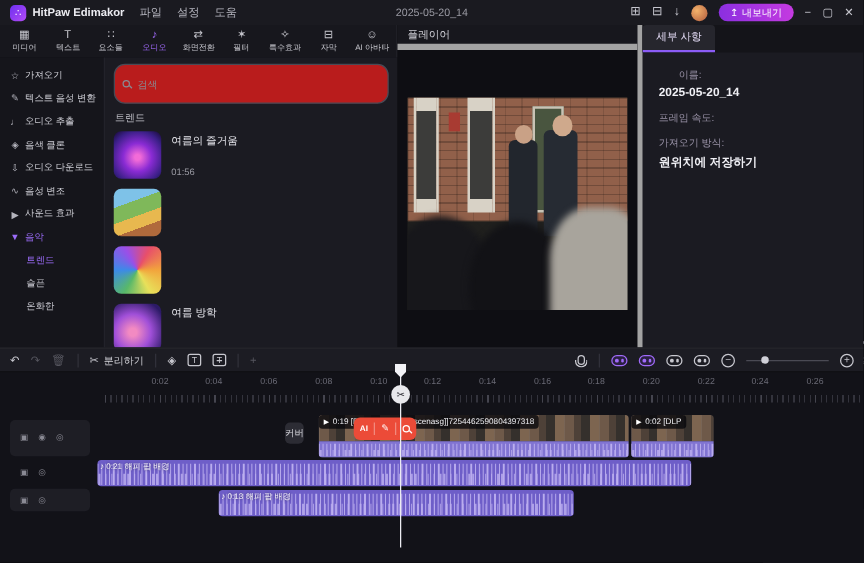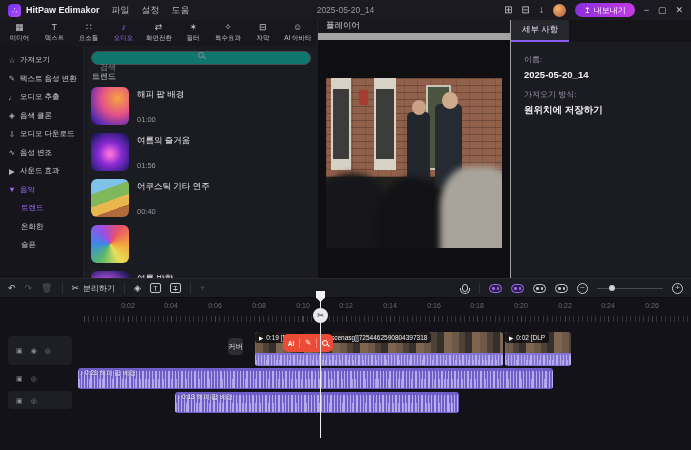--- a/index.html
+++ b/index.html
@@ -29,64 +29,64 @@
   
   #sidebar{left:0;top:46px;width:84px;height:232px;background:#15151b;border-right:1px solid #22222a;padding-top:5px;overflow:hidden;}
   .sb-item{height:18.5px;display:flex;align-items:center;padding-left:7px;font-size:7.5px;color:#cfcfd6;white-space:nowrap;}
   .sb-item .sb-ic{width:10px;font-size:7.5px;color:#b4b4bd;margin-right:3px;text-align:center;}
   .sb-item.active,.sb-item.active .sb-ic{color:#9b6cf9;}
   .sb-sub{height:18.5px;display:flex;align-items:center;padding-left:21px;font-size:7.5px;color:#c4c4cc;}
   .sb-sub.active{color:#9b6cf9;}
 
   
   #music{left:84px;top:46px;width:234px;height:232px;background:#1b1b22;padding:5px 7px;overflow:hidden;}
-  #search{height:14px;border:1px solid #4a4a55;border-radius:9px;background:#0f766e;display:flex;align-items:center;padding:0 6px;gap:4px;flex-direction:column;}
+  #search{height:32px;border:1px solid #4a4a55;border-radius:9px;background:#b91c1c;display:flex;align-items:center;padding:0 6px;gap:4px;}
   .mag{width:6px;height:6px;border:1px solid #8a8a93;border-radius:50%;position:relative;flex:0 0 auto;}
   .mag::after{content:"";position:absolute;width:3px;height:1px;background:#8a8a93;right:-3px;bottom:-1px;transform:rotate(45deg);}
   #search input{background:transparent;border:0;outline:none;color:#cfcfd6;font-size:8px;width:100%;}
   #search input::placeholder{color:#8a8a93;}
   #music-sec{font-size:8px;color:#bcbcc4;margin:6px 1px 5px;}
   .mitem{display:flex;gap:8px;margin-bottom:8px;}
   .thumb{width:38px;height:38px;border-radius:6px;flex:0 0 auto;}
   .t1{background:radial-gradient(circle at 70% 30%,#f7a43c,#e14f8a 45%,#5a2bb4 80%,#1b1040);}
   .t2{background:radial-gradient(circle at 50% 55%,#f26bd8 8%,#8a2bd4 40%,#3a1f86 75%,#14082e);}
   .t3{background:linear-gradient(160deg,#7ec2e8 0 30%,#7fb85a 30% 55%,#e8b84f 55% 75%,#b06a3c 75%);}
   .t4{background:conic-gradient(from 30deg,#e84f6a,#f2a43c,#e8e05a,#58b86a,#3c8ae8,#9a4fe8,#e84f6a);}
   .t5{background:radial-gradient(circle at 40% 60%,#f28ac2 10%,#a04fd8 45%,#2c1a66 85%);}
   .mtext{display:flex;flex-direction:column;justify-content:space-between;height:38px;padding:2px 0 1px;}
   .mtitle{font-size:8.5px;color:#e6e6ec;white-space:nowrap;}
   .mdur{font-size:7.5px;color:#9a9aa3;}
 
   
   #player{left:318px;top:20px;width:192px;height:258px;background:#0e0e13;}
-  #player-head{height:20px;background:#17171d;border-bottom:7px solid #a3a3a3;display:flex;align-items:flex-start;padding-left:8px;font-size:8.5px;color:#cfcfd6;}
+  #player-head{height:20px;background:#17171d;border-bottom:5px solid #a3a3a3;display:flex;align-items:center;padding-left:8px;font-size:8.5px;color:#cfcfd6;}
   #video{left:8px;top:58px;width:176px;height:170px;background:#20201e;overflow:hidden;}
   .brick{position:absolute;left:0;top:0;width:100%;height:58%;background:repeating-linear-gradient(0deg,rgba(0,0,0,.22) 0 1px,transparent 1px 7px),repeating-linear-gradient(90deg,rgba(0,0,0,.12) 0 1px,transparent 1px 13px),#91604a;}
   .vwin{position:absolute;background:linear-gradient(180deg,#d8d2c6 0 12%,#3c3c3a 12% 88%,#d8d2c6 88%);border-left:2px solid #d8d2c6;border-right:2px solid #d8d2c6;}
   .vdoor{position:absolute;background:#49553f;border:2px solid #c9c3b5;}
   .vsign{position:absolute;background:#a83b32;}
   .person{position:absolute;border-radius:5px 5px 0 0;}
   .head{position:absolute;border-radius:50%;}
   .blurred{filter:blur(3px);}
   #pbar{left:326px;top:252px;width:176px;height:4px;}
   #pbar .line{position:absolute;left:0;right:0;top:1px;height:1.5px;background:#6e6e78;border-radius:1px;}
   #pbar .done{position:absolute;left:0;width:50%;top:1px;height:1.5px;background:#d8d8de;}
   #pctrl{left:318px;top:258px;width:192px;height:20px;display:flex;align-items:center;padding:0 7px;font-size:7.5px;color:#c5c5cd;gap:4px;}
   #times{white-space:nowrap;}
   #cur{color:#e8e8ee;}
   #tot,#sep{color:#84848d;}
 
   
-  #details{left:510px;top:20px;width:181px;height:258px;background:#1b1b22;border-left:1px solid #a3a3a3;}
+  #details{left:510px;top:20px;width:181px;height:258px;background:#1b1b22;border-left:4px solid #a3a3a3;}
   #dtab-row{height:22px;background:#141419;display:flex;}
   #dtab{padding:0 11px;display:flex;align-items:center;background:#26262d;color:#e4dcf6;font-size:8.5px;border-bottom:2px solid #8b5cf6;border-radius:3px 3px 0 0;}
   #dfields{padding:10px 13px;}
   .dlabel{font-size:8px;color:#9a93a8;margin-top:9px;}
   .dvalue{font-size:9.5px;color:#efeff4;font-weight:bold;margin-top:4px;}
-  .dlabel:first-child{margin-top:2px;}
+  .dlabel:first-child{margin-top:2px;margin-left:16px;}
 
   
   #tltb{left:0;top:278px;width:691px;height:20px;background:#1c1c23;border-top:1px solid #26262c;border-bottom:1px solid #0c0c10;display:flex;align-items:center;padding:0 8px;gap:9px;font-size:9px;}
   .tt-ic{color:#c8c8cf;font-size:9px;line-height:1;}
   .tt-ic.dim{color:#55555e;}
   .tt-div{width:1px;height:11px;background:#30303a;}
   #split{display:flex;align-items:center;gap:4px;color:#d2d2d8;font-size:8px;}
   .boxT{display:inline-flex;align-items:center;justify-content:center;width:11px;height:10px;border:1px solid #c8c8cf;border-radius:2px;font-size:7px;color:#c8c8cf;}
   .strikeT{text-decoration:line-through;}
   .mic{width:6px;height:8px;border:1px solid #c8c8cf;border-radius:3px;position:relative;margin:0 2px;}
@@ -228,50 +228,39 @@
       </div>
     <div class="sb-item">
         <span class="sb-ic">▶</span>
         <span>사운드 효과</span>
       </div>
     <div class="sb-item active">
         <span class="sb-ic">▼</span>
         <span>음악</span>
       </div>
     <div class="sb-sub active">트렌드</div>
+    <div class="sb-sub">슬픈</div>
     <div class="sb-sub">온화한</div>
-    <div class="sb-sub">슬픈</div>
   </div>
 
   <div id="music" class="abs">
     <div id="search">
       <span class="mag"></span>
       <input placeholder="검색" style="">
     </div>
     <div id="music-sec">트렌드</div>
-    <div class="mitem">
-      <div class="thumb t1"></div>
-      <div class="mtext">
-          <span class="mtitle">해피 팝 배경</span>
-          <span class="mdur">01:00</span>
-        </div>
-    </div>
     <div class="mitem">
       <div class="thumb t2"></div>
       <div class="mtext">
           <span class="mtitle">여름의 즐거움</span>
           <span class="mdur">01:56</span>
         </div>
     </div>
     <div class="mitem">
       <div class="thumb t3"></div>
-      <div class="mtext">
-          <span class="mtitle">어쿠스틱 기타 연주</span>
-          <span class="mdur">00:40</span>
-        </div>
     </div>
     <div class="mitem">
       <div class="thumb t4"></div>
     </div>
     <div class="mitem">
       <div class="thumb t5"></div>
       <div class="mtext">
           <span class="mtitle">여름 방학</span>
           <span class="mdur"></span>
         </div>
@@ -307,20 +296,21 @@
     </div>
   </div>
 
   <div id="details" class="abs">
     <div id="dtab-row">
       <div id="dtab">세부 사항</div>
     </div>
     <div id="dfields">
       <div class="dlabel">이름:</div>
       <div class="dvalue">2025-05-20_14</div>
+      <div class="dlabel">프레임 속도:</div>
       <div class="dlabel">가져오기 방식:</div>
       <div class="dvalue">원위치에 저장하기</div>
     </div>
   </div>
 
   <div id="tltb" class="abs">
     <span class="tt-ic">↶</span>
     <span class="tt-ic dim">↷</span>
     <span class="tt-ic dim">🗑︎</span>
     <span class="tt-div"></span>

